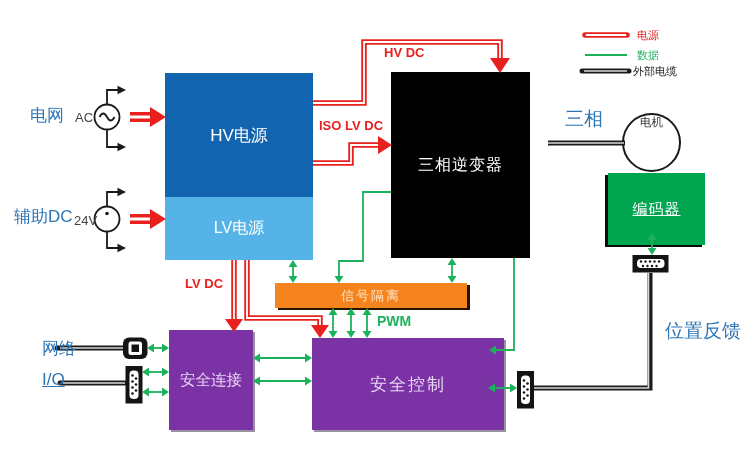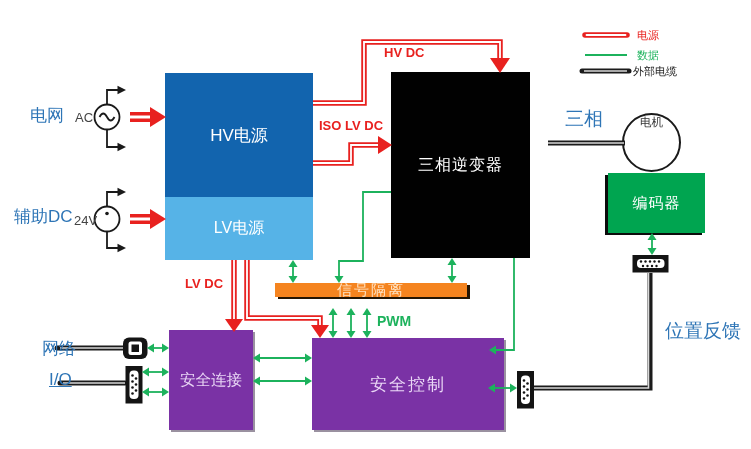--- a/index.html
+++ b/index.html
@@ -9,28 +9,28 @@
     --label-blue:#2e75b6;
   }
   *{box-sizing:border-box;margin:0;padding:0;}
   body{background:#fff;font-family:"Liberation Sans",sans-serif;}
   #stage{position:relative;width:751px;height:449px;background:#ffffff;overflow:hidden;}
   .block{position:absolute;display:flex;align-items:center;justify-content:center;
          color:#fff;text-align:right;z-index:1;}
   .blk-hv{left:165px;top:73px;width:148px;height:124px;background:var(--hv-blue);font-size:17px;}
   .blk-lv{left:165px;top:197px;width:148px;height:63px;background:var(--lv-blue);font-size:16px;}
   .blk-inv{left:391px;top:72px;width:139px;height:186px;background:var(--inverter-black);font-size:16px;letter-spacing:1px;}
-  .blk-iso{left:275px;top:283px;width:192px;height:14px;background:var(--isolation-orange);
-           color:#ffe2c2;font-size:15px;letter-spacing:2px;box-shadow:3px 2px 0 #241503;}
+  .blk-iso{left:275px;top:283px;width:192px;height:25px;background:var(--isolation-orange);
+           color:#ffe2c2;font-size:13px;letter-spacing:2px;box-shadow:3px 2px 0 #241503;}
   .blk-sconn{left:169px;top:330px;width:84px;height:100px;background:var(--safety-purple);
            font-size:15.5px;color:#e9d6f5;box-shadow:2px 2px 0 rgba(30,10,45,.45);}
   .blk-sctrl{left:312px;top:338px;width:192px;height:92px;background:var(--safety-purple);
            font-size:17px;color:#e9d6f5;letter-spacing:2px;box-shadow:2px 2px 0 rgba(30,10,45,.45);}
-  .blk-enc{left:608px;top:173px;width:97px;height:60px;background:var(--encoder-green);
-           font-size:15px;letter-spacing:1px;box-shadow:-3px 2px 0 #0c0c0c;}
+  .blk-enc{left:608px;top:173px;width:97px;height:72px;background:var(--encoder-green);
+           font-size:15px;letter-spacing:1px;box-shadow:-3px 2px 0 #0c0c0c;text-decoration:underline;}
   .motor{position:absolute;left:622px;top:113px;width:59px;height:59px;border-radius:50%;
          background:#fff;border:2.5px solid #1a1a1a;display:flex;align-items:flex-start;justify-content:center;
          font-size:11.5px;color:#333;z-index:2;}
   .lbl{position:absolute;z-index:4;white-space:nowrap;line-height:1.1;}
   .lbl-blue{color:var(--label-blue);font-size:17px;font-weight:500;}
   .lbl-blue-lg{color:var(--label-blue);font-size:19px;font-weight:500;}
   .lbl-red{color:var(--power-red);font-size:13px;font-weight:700;}
   .lbl-green{color:var(--data-green);font-size:14px;font-weight:700;}
   .lbl-dark{color:#444;font-size:13px;}
   .lbl-legend{font-size:11px;}
@@ -266,21 +266,21 @@
       <path class="blk-o" stroke-linecap="round" d="M582 71 H629"></path>
         <path class="blk-i" d="M584 71 H627"></path>
     </g>
   </svg>
 
   <div class="lbl lbl-blue" style="left:30px;top:107px;">电网</div>
   <div class="lbl lbl-dark" style="left:75px;top:111px;">AC</div>
   <div class="lbl lbl-blue" style="left:14px;top:208px;">辅助DC</div>
   <div class="lbl lbl-dark" style="left:74px;top:214px;">24V</div>
   <div class="lbl lbl-blue" style="left:42px;top:340px;">网络</div>
-  <div class="lbl lbl-blue" style="left:49px;top:371px;text-decoration:underline;">I/O</div>
+  <div class="lbl lbl-blue" style="left:42px;top:371px;text-decoration:underline;">I/O</div>
   <div class="lbl lbl-blue-lg" style="left:565px;top:109px;">三相</div>
   <div class="lbl lbl-blue-lg" style="left:665px;top:321px;">位置反馈</div>
   <div class="lbl lbl-red" style="left:384px;top:46px;">HV DC</div>
   <div class="lbl lbl-red" style="left:319px;top:119px;">ISO LV DC</div>
   <div class="lbl lbl-red" style="left:185px;top:277px;">LV DC</div>
   <div class="lbl lbl-green" style="left:377px;top:314px;">PWM</div>
 
   <div class="lbl lbl-legend" style="left:637px;top:29px;color:var(--power-red);">电源</div>
   <div class="lbl lbl-legend" style="left:637px;top:49px;color:var(--data-green);">数据</div>
   <div class="lbl lbl-legend" style="left:633px;top:65px;color:#222;">外部电缆</div>

